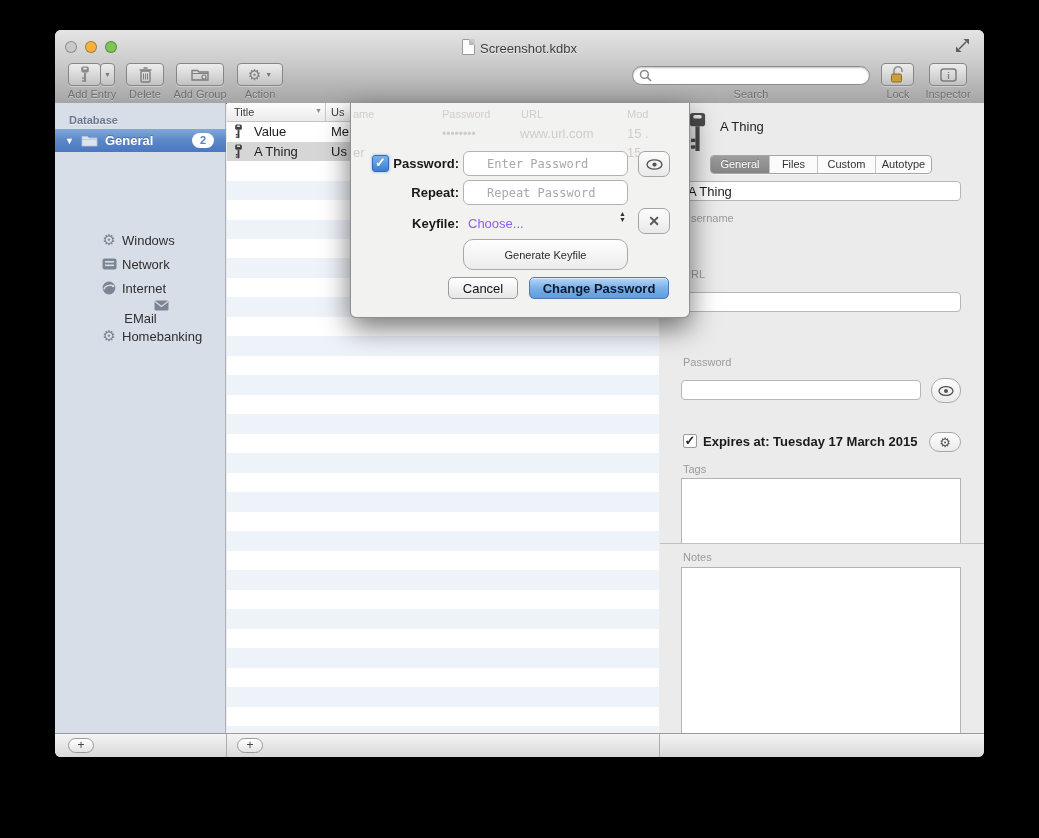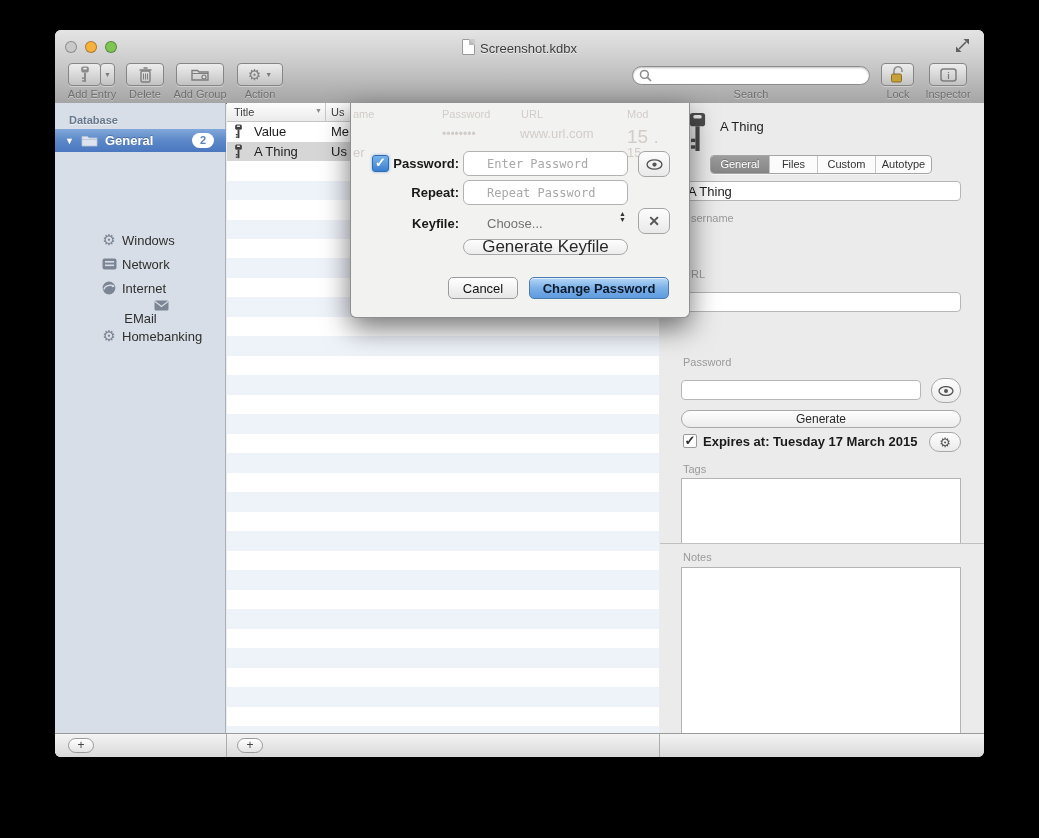--- a/index.html
+++ b/index.html
@@ -303,23 +303,20 @@
 
     <div class="ilabel" style="left:23px;top:253px;">Password</div>
     <input class="ifield" style="top: 277px; width: 240px;">
     <div class="roundbtn abs" style="left:271px;top:275px;width:30px;height:25px;">
       <svg class="eye-svg" width="16" height="10" viewBox="0 0 16 10">
         <ellipse cx="8" cy="5" rx="7" ry="4.4" fill="none" stroke="#555" stroke-width="1.3"></ellipse>
         <circle cx="8" cy="5" r="2" fill="#555"></circle>
       </svg>
     </div>
 
-    <div class="pillbtn abs" style="left:21px;top:307px;width:280px;height:18px;border-radius:9px;">
-      <span>Generate</span>
-    </div>
 
     <div class="checkbox abs" style="left:23px;top:331px;">
       <span>✓</span>
     </div>
     <div class="abs" style="left:43px;top:331px;font-size:13px;font-weight:bold;color:#1a1a1a;">Expires at: Tuesday 17 March 2015</div>
     <div class="roundbtn abs" style="left:269px;top:329px;width:32px;height:20px;border-radius:10px;">
       <span style="font-size:13px;color:#555;line-height:1;">⚙</span>
     </div>
 
     <div class="ilabel" style="left:23px;top:360px;">Tags</div>
@@ -343,50 +340,50 @@
   </div>
 
   <div class="sheet">
 
     <div class="ghost" style="left:2px;top:5px;font-size:11px;">ame</div>
     <div class="ghost" style="left:91px;top:5px;font-size:11px;">Password</div>
     <div class="ghost" style="left:170px;top:5px;font-size:11px;">URL</div>
     <div class="ghost" style="left:276px;top:5px;font-size:11px;">Mod</div>
     <div class="ghost" style="left:91px;top:24px;font-size:12px;">••••••••</div>
     <div class="ghost" style="left:169px;top:23px;font-size:13px;">www.url.com</div>
-    <div class="ghost" style="left:276px;top:23px;font-size:19px;">15 .</div>
+    <div class="ghost" style="left:276px;top:23px;font-size:13px;">15 .</div>
     <div class="ghost" style="left:2px;top:42px;font-size:13px;">er</div>
     <div class="ghost" style="left:276px;top:42px;font-size:13px;">15</div>
 
     <div class="bluecheck" style="left:21px;top:52px;">
       <span>✓</span>
     </div>
     <div class="slabel" style="left:13px;top:53px;font-weight:bold;">Password:</div>
     <input class="sfield" style="top: 48px;" placeholder="Enter Password">
     <div class="sqbtn" style="top:48px;">
       <svg class="eye-svg" width="17" height="11" viewBox="0 0 16 10">
         <ellipse cx="8" cy="5" rx="7" ry="4.4" fill="none" stroke="#555" stroke-width="1.3"></ellipse>
         <circle cx="8" cy="5" r="2" fill="#555"></circle>
       </svg>
     </div>
 
     <div class="slabel" style="left:13px;top:82px;font-weight:bold;">Repeat:</div>
     <input class="sfield" style="top: 77px;" placeholder="Repeat Password">
 
     <div class="slabel" style="left:13px;top:113px;font-weight:bold;">Keyfile:</div>
-    <div class="abs" style="left:117px;top:113px;font-size:13px;color:#737373;margin-left:19px;">Choose...</div>
+    <div class="abs" style="left:117px;top:113px;font-size:13px;color:#8b5cf6;">Choose...</div>
     <div class="abs" style="left:268px;top:108px;display:flex;flex-direction:column;align-items:center;line-height:.8;">
       <span style="font-size:7px;color:#333;">▲</span>
       <span style="font-size:7px;color:#333;">▼</span>
     </div>
     <div class="sqbtn" style="top:105px;">
       <span style="font-size:14px;font-weight:bold;">✕</span>
     </div>
 
-    <div class="pillbtn abs" style="left:112px;top:136px;width:165px;height:16px;border-radius:10px;font-size:17px;">
+    <div class="pillbtn abs" style="left:112px;top:136px;width:165px;height:31px;border-radius:10px;font-size:11px;">
       <span>Generate Keyfile</span>
     </div>
 
     <div class="btn abs" style="left:97px;top:174px;width:70px;height:22px;">
       <span>Cancel</span>
     </div>
     <div class="btn default abs" style="left:178px;top:174px;width:140px;height:22px;">
       <span>Change Password</span>
     </div>
   </div>

